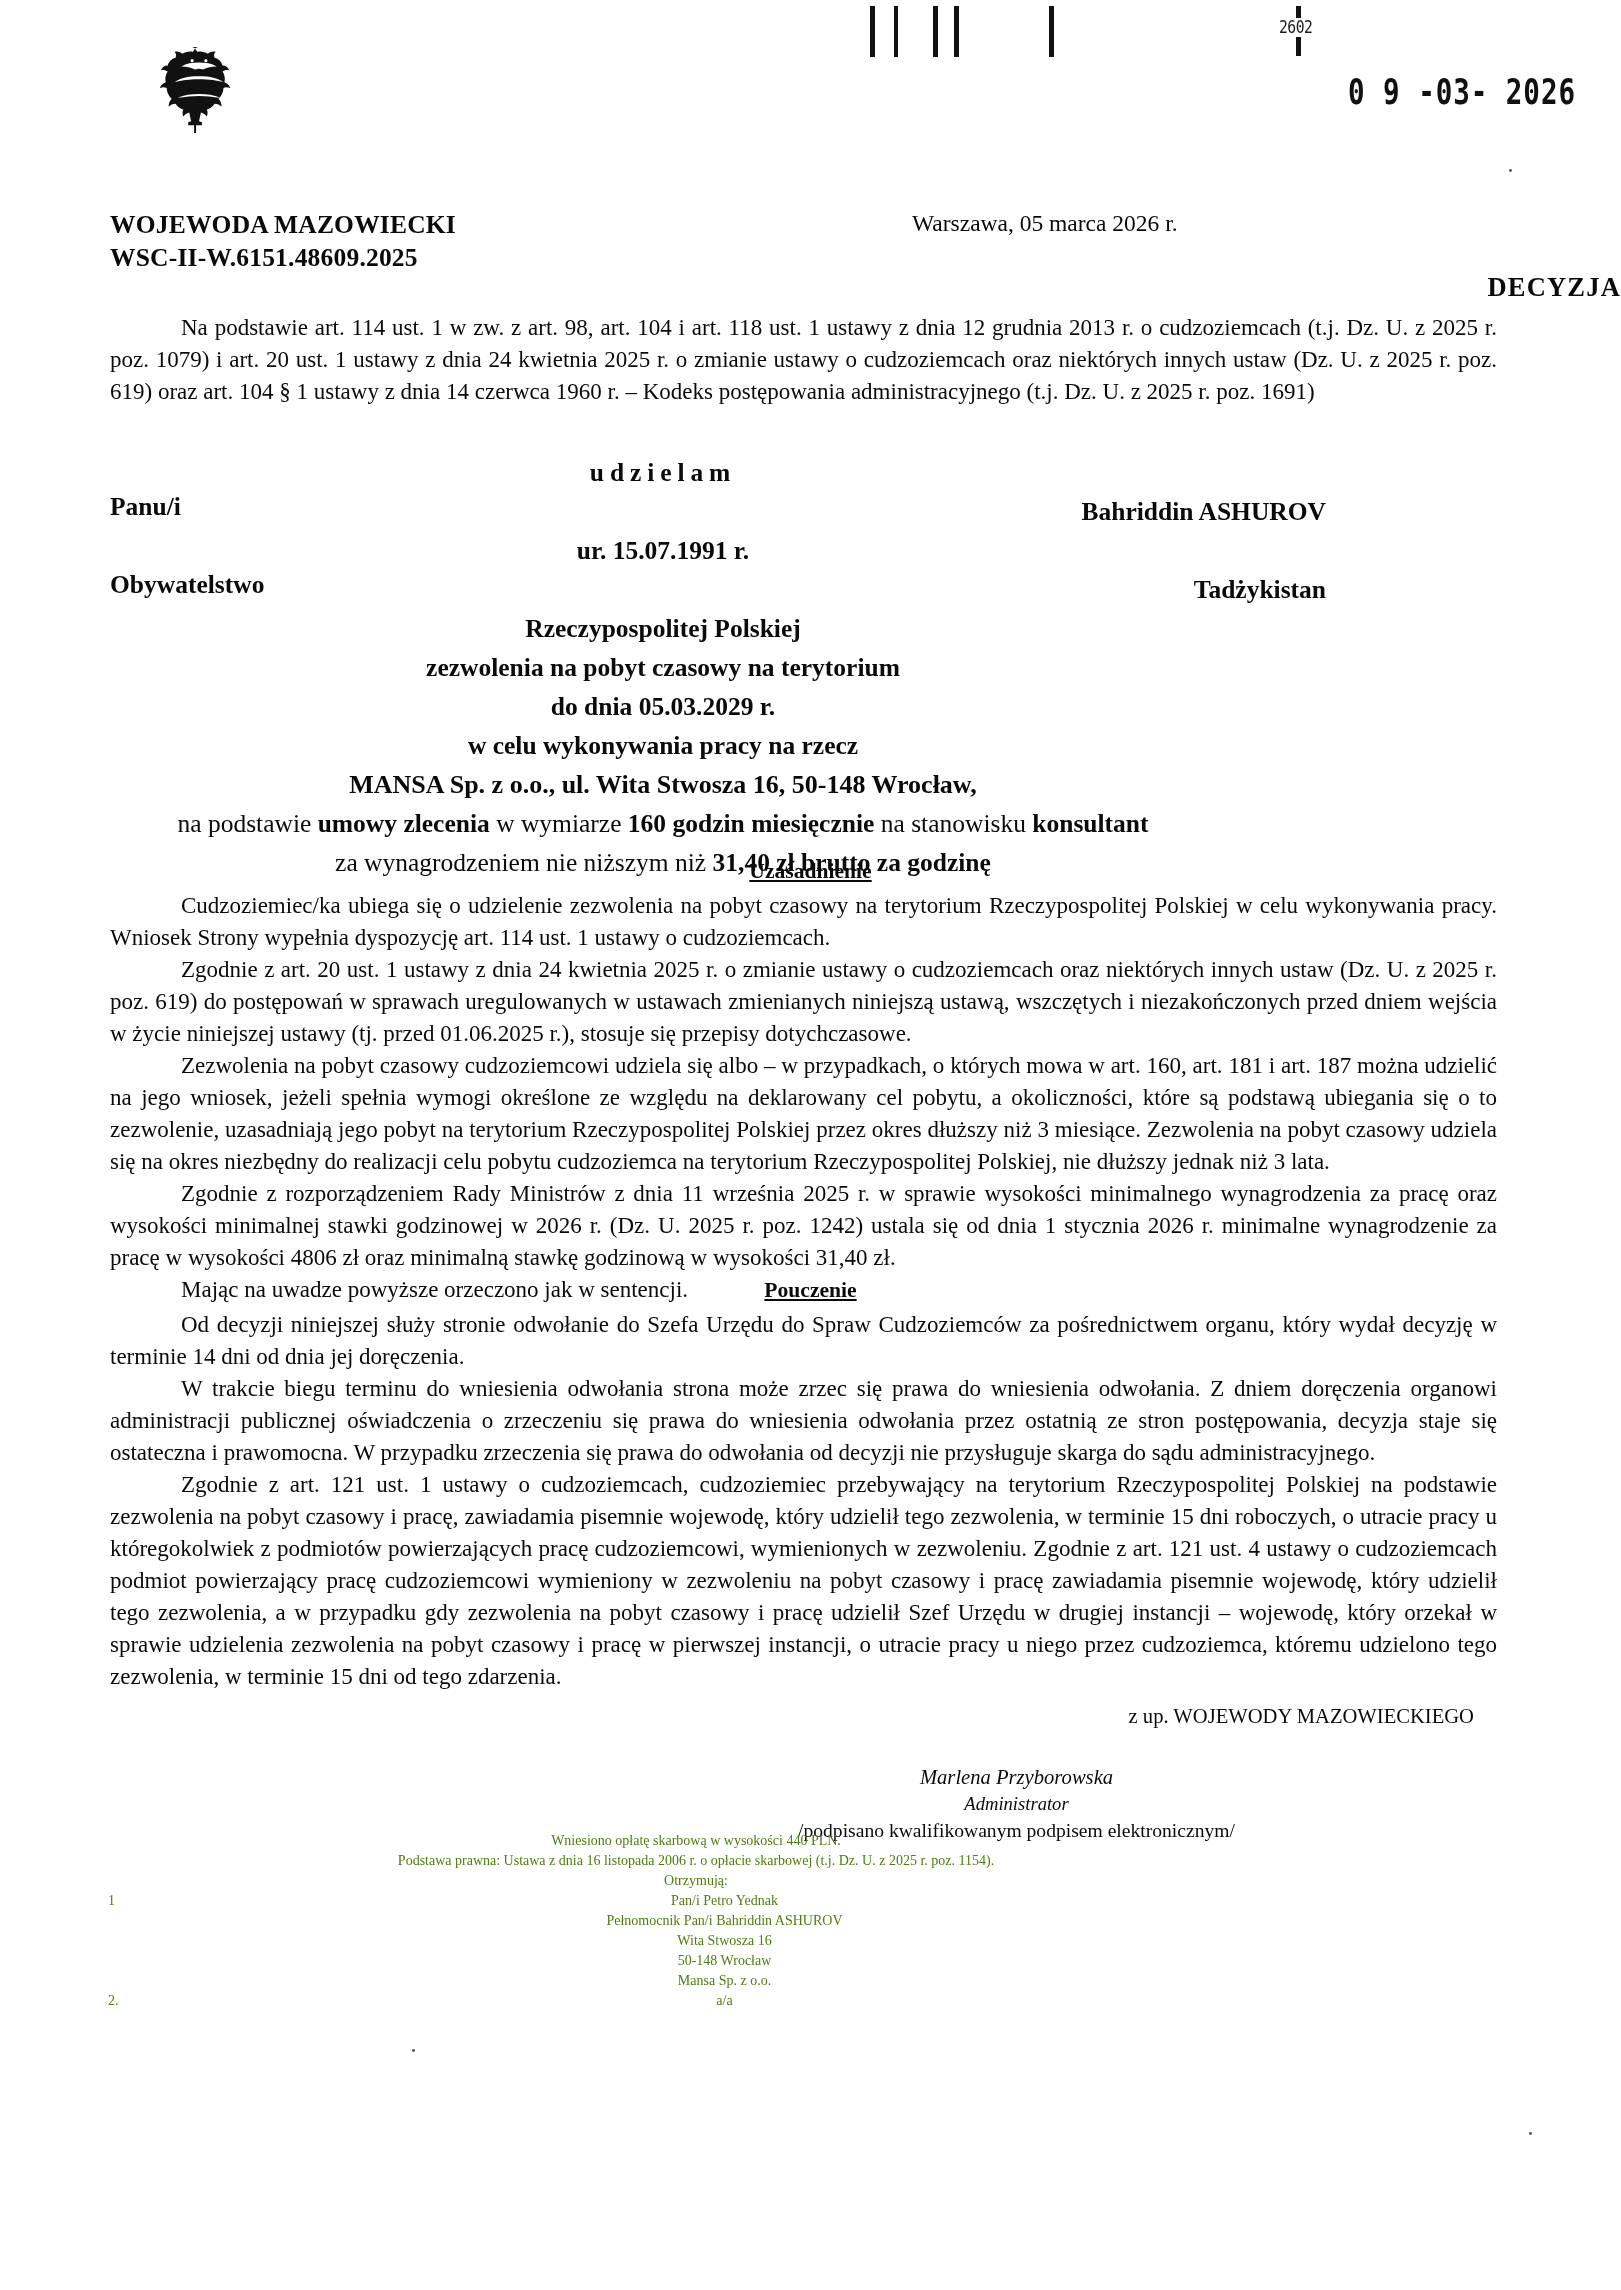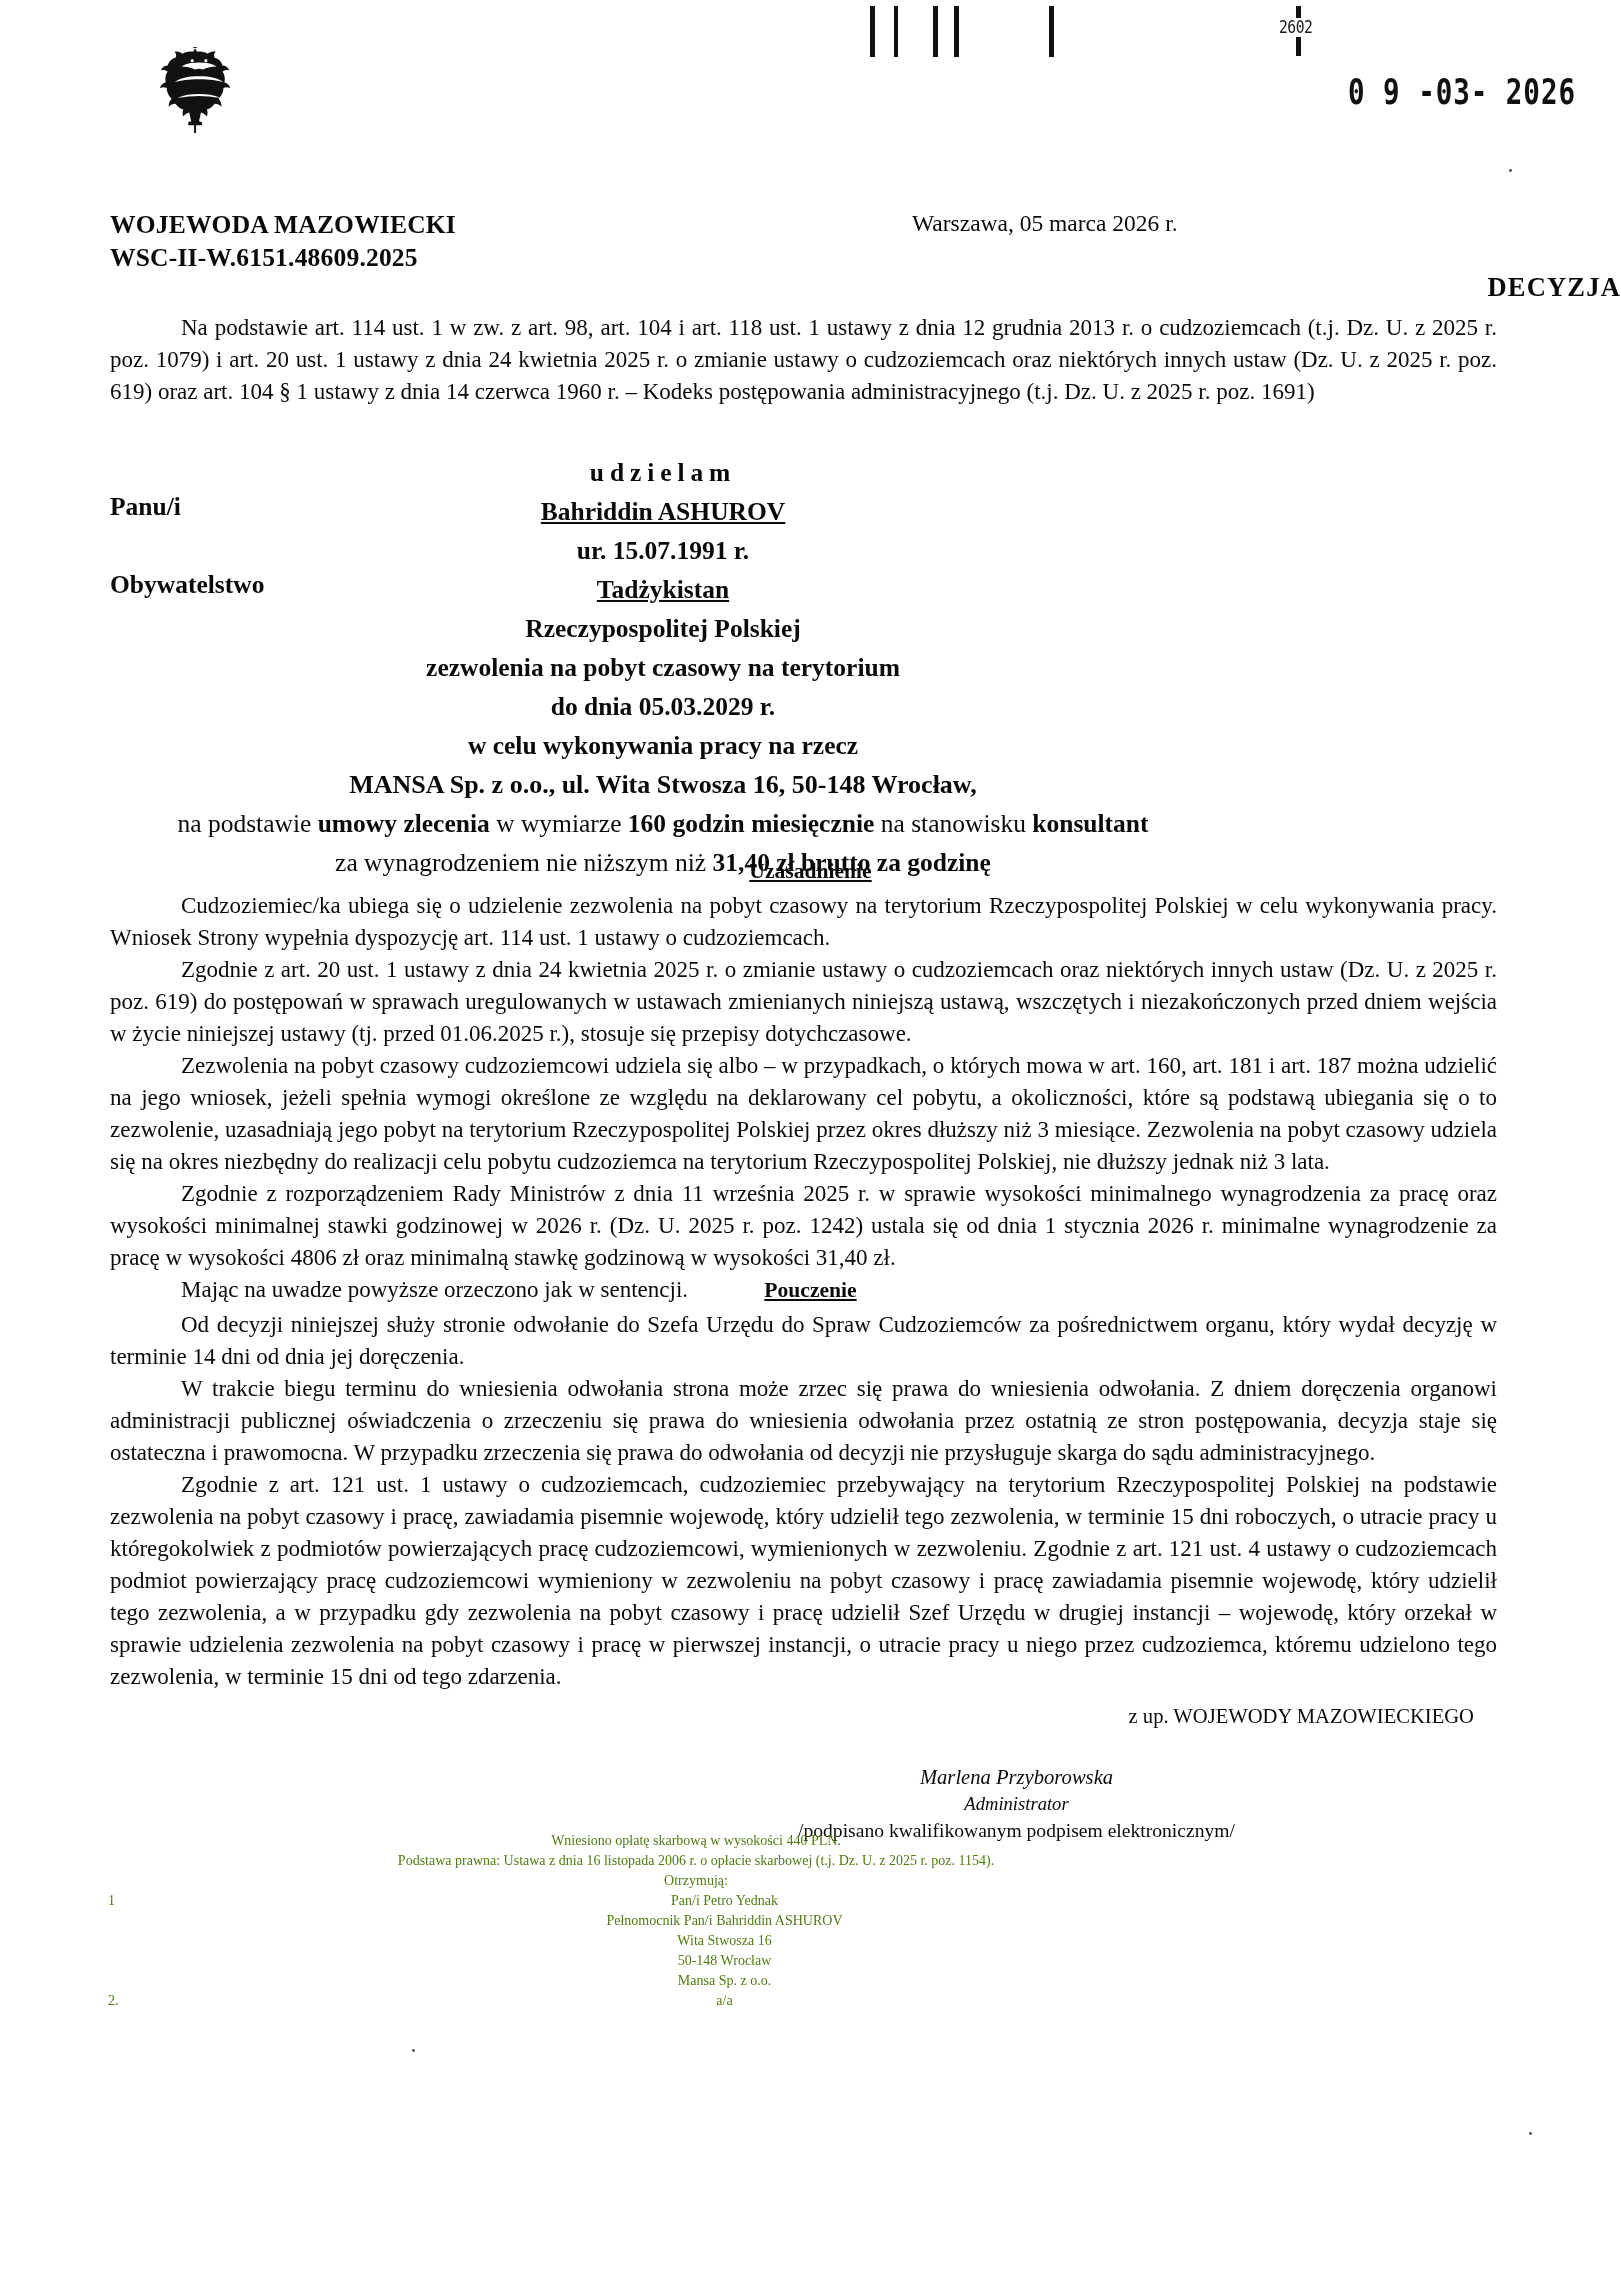--- a/index.html
+++ b/index.html
@@ -147,25 +147,24 @@
     height: 39px;
   }
   .grant-row .row-label {
     position: absolute;
     left: 110px;
     top: 0;
     font-size: 25.5px;
     font-weight: bold;
   }
   .grant-row .row-value {
-    text-align: center;
+    text-align: right;
     font-size: 25.5px;
     font-weight: bold;
     line-height: 39px;
-    text-decoration: underline;
   }
   .grant-line.mixed { font-weight: normal; }
   .grant-line.mixed b { font-weight: bold; }
   .grant-line.big { font-size: 26px; }
 
   
   .section-heading {
     position: absolute;
     width: 1621px;
     left: 0;

